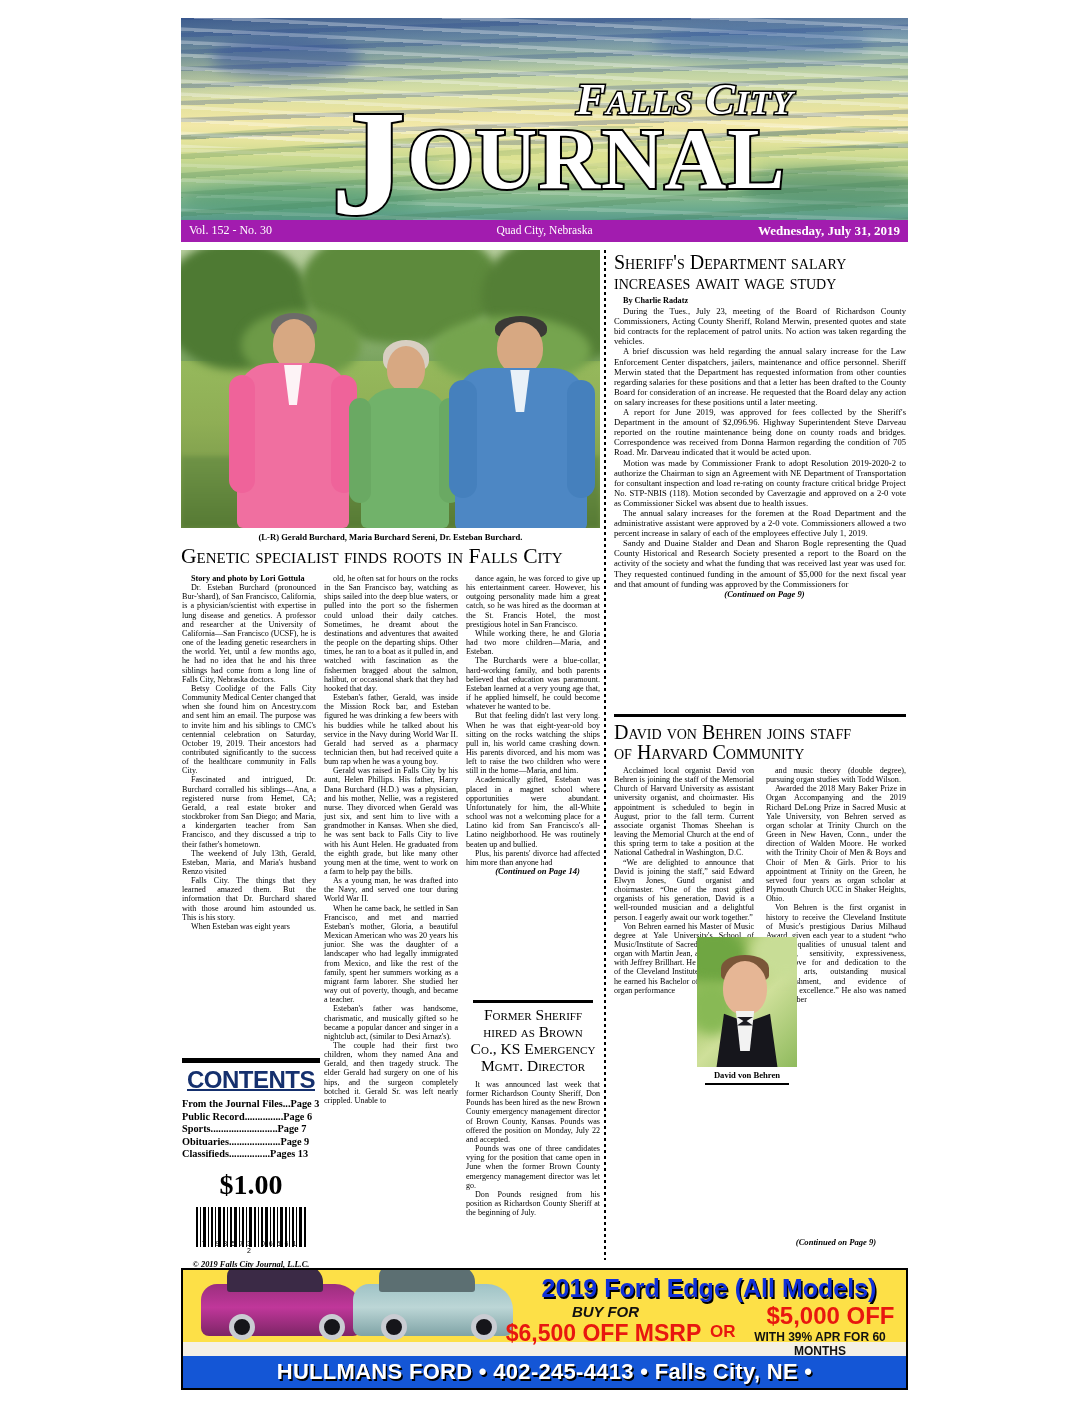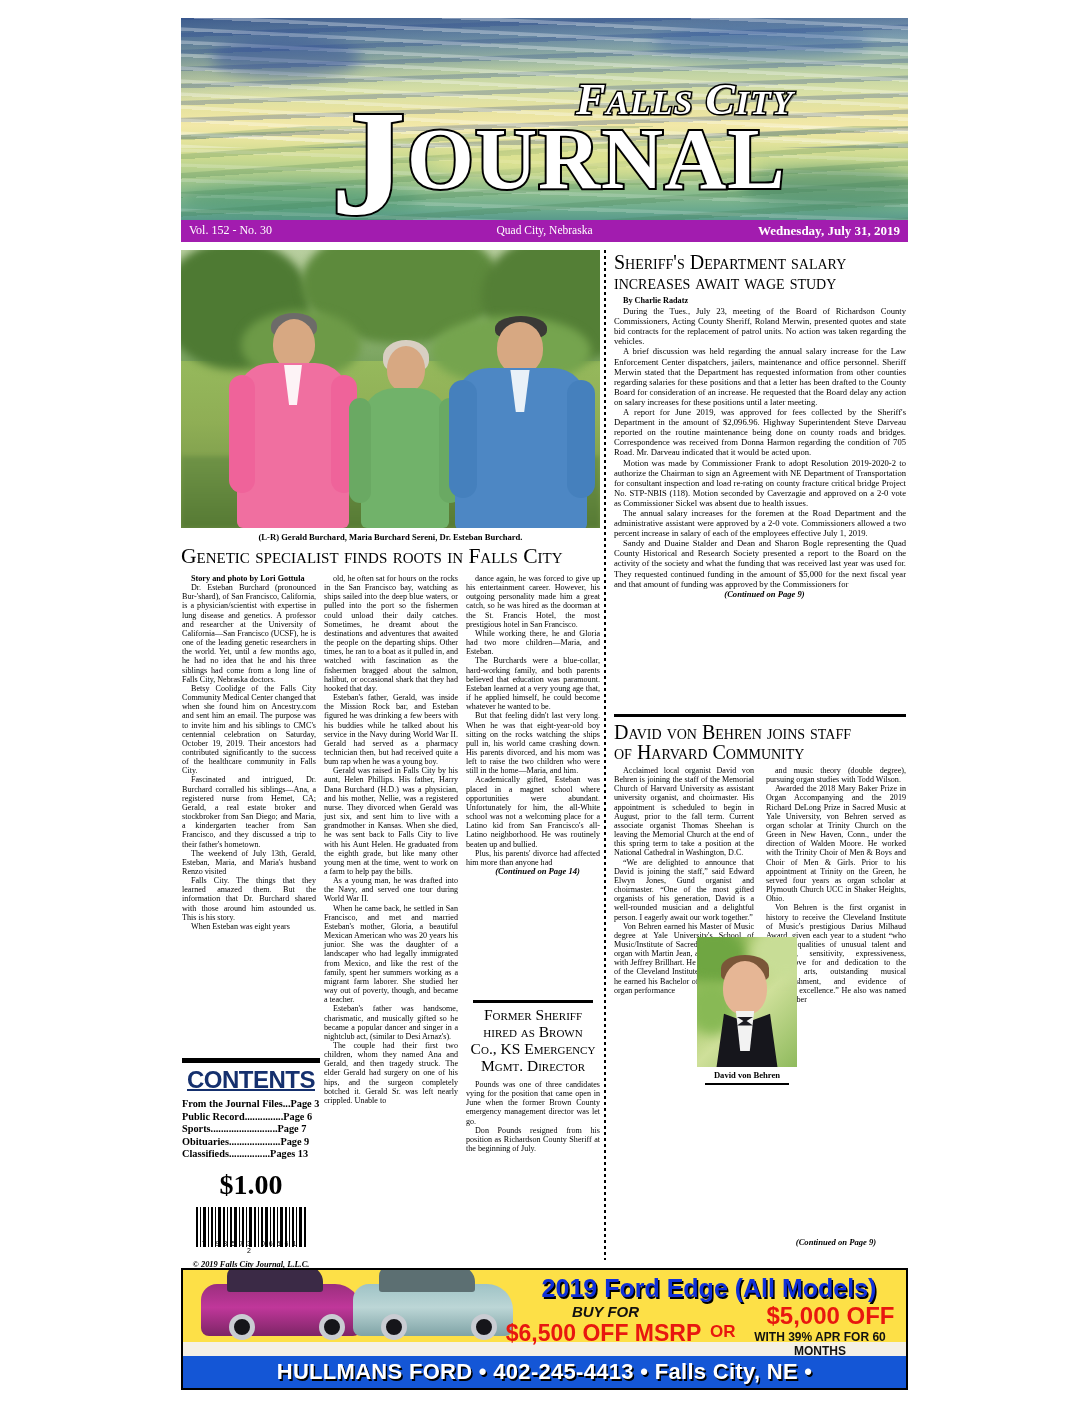--- a/index.html
+++ b/index.html
@@ -275,20 +275,21 @@
   </div>
 
   <div class="rule" style="left:473px;top:1000px;width:120px;height:2.5px;"></div>
   <div class="subhl sc" style="position:absolute;left:466px;top:1006px;width:134px;">
     <div>Former Sheriff</div>
     <div>hired as Brown</div>
     <div>Co., KS Emergency</div>
     <div>Mgmt. Director</div>
   </div>
   <div class="col" style="left:466px;top:1080px;width:134px;">
+    <p>It was announced last week that former Richardson County Sheriff, Don Pounds has been hired as the new Brown County emergency management director of Brown County, Kansas. Pounds was offered the position on Monday, July 22 and accepted.</p>
     <p>Pounds was one of three candidates vying for the position that came open in June when the former Brown County emergency management director was let go.</p>
     <p>Don Pounds resigned from his position as Richardson County Sheriff at the beginning of July.</p>
   </div>
 
   <div class="hl sc" style="position:absolute;left:614px;top:252px;width:292px;font-size:20px;">
     <div>Sheriff's Department salary</div>
     <div>increases await wage study</div>
   </div>
   <div class="col" style="left:614px;top:296px;width:292px;font-size:8.6px;line-height:10.1px;">
     <p class="byline">By Charlie Radatz</p>

